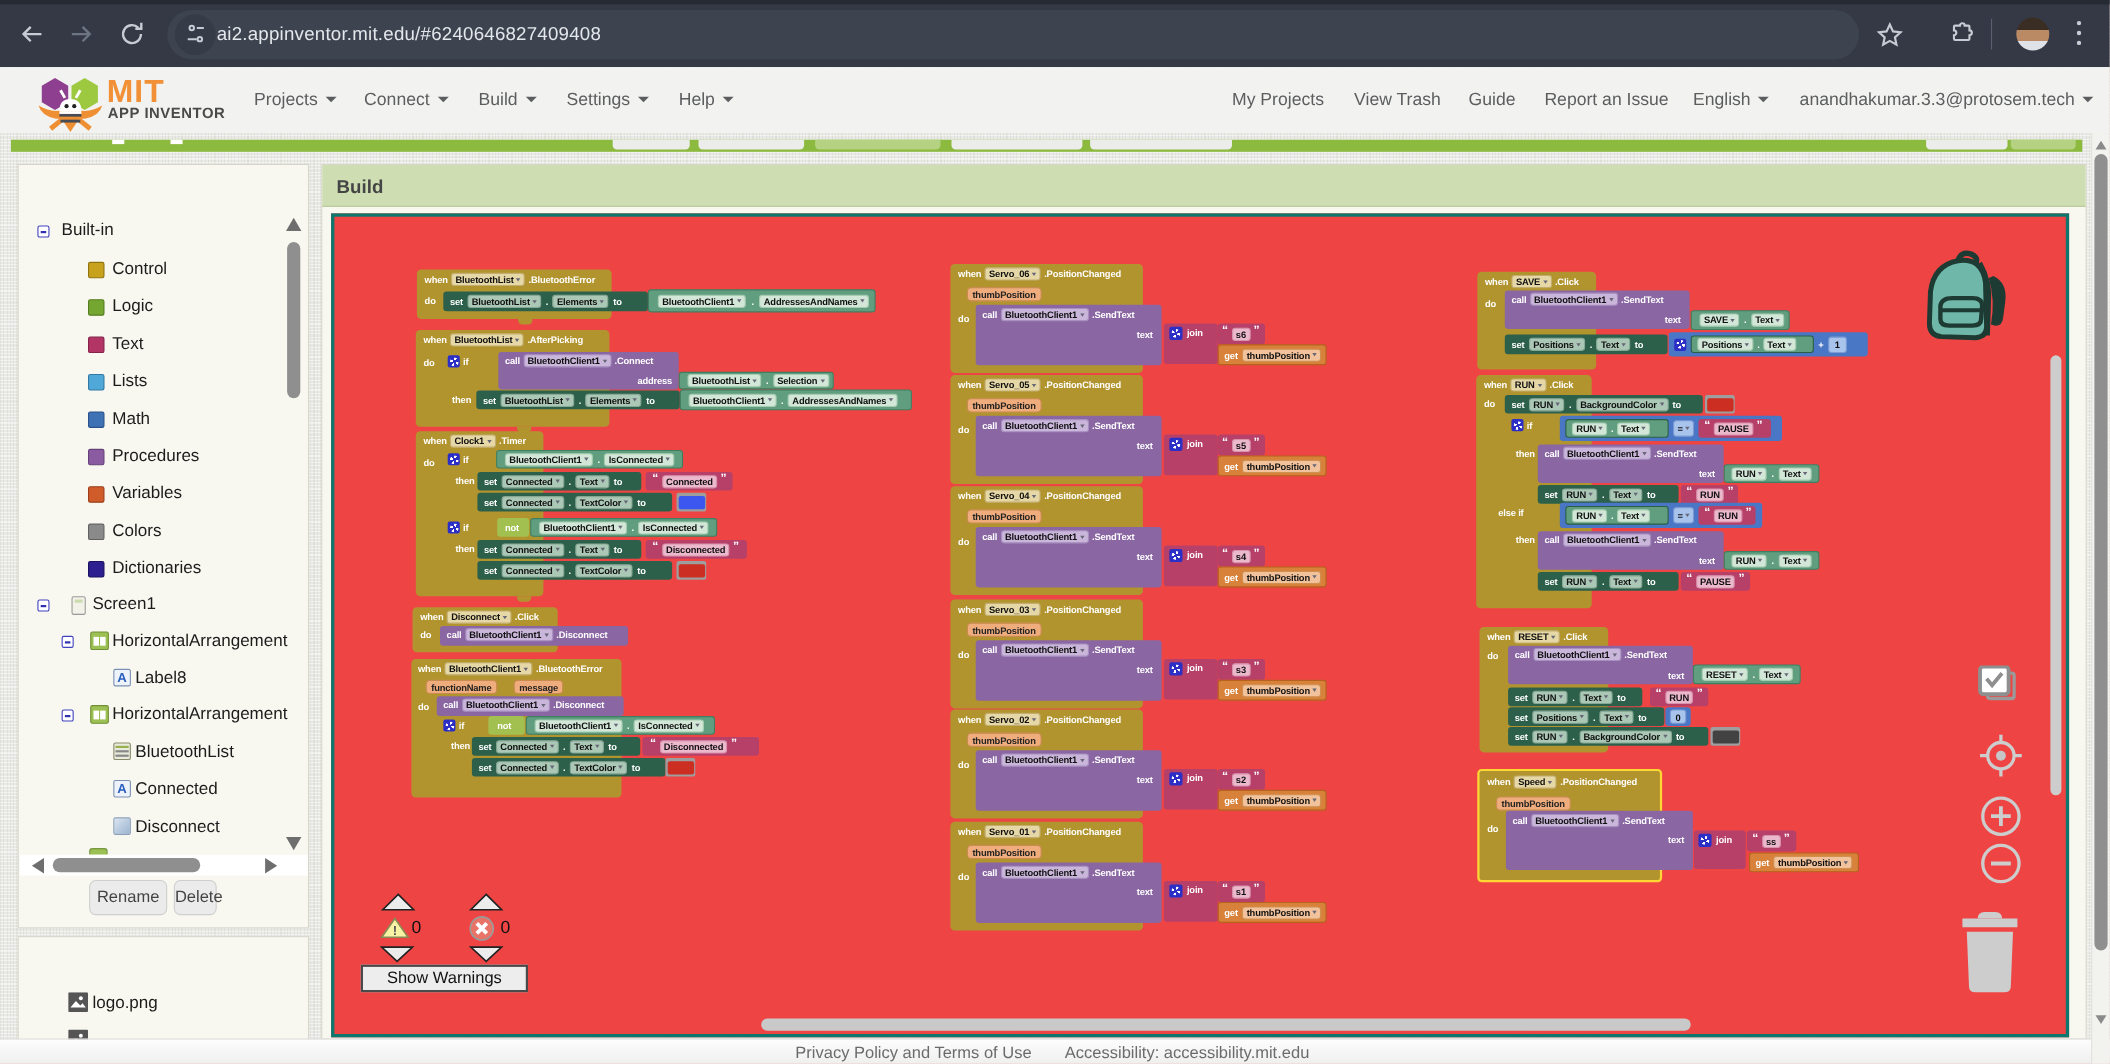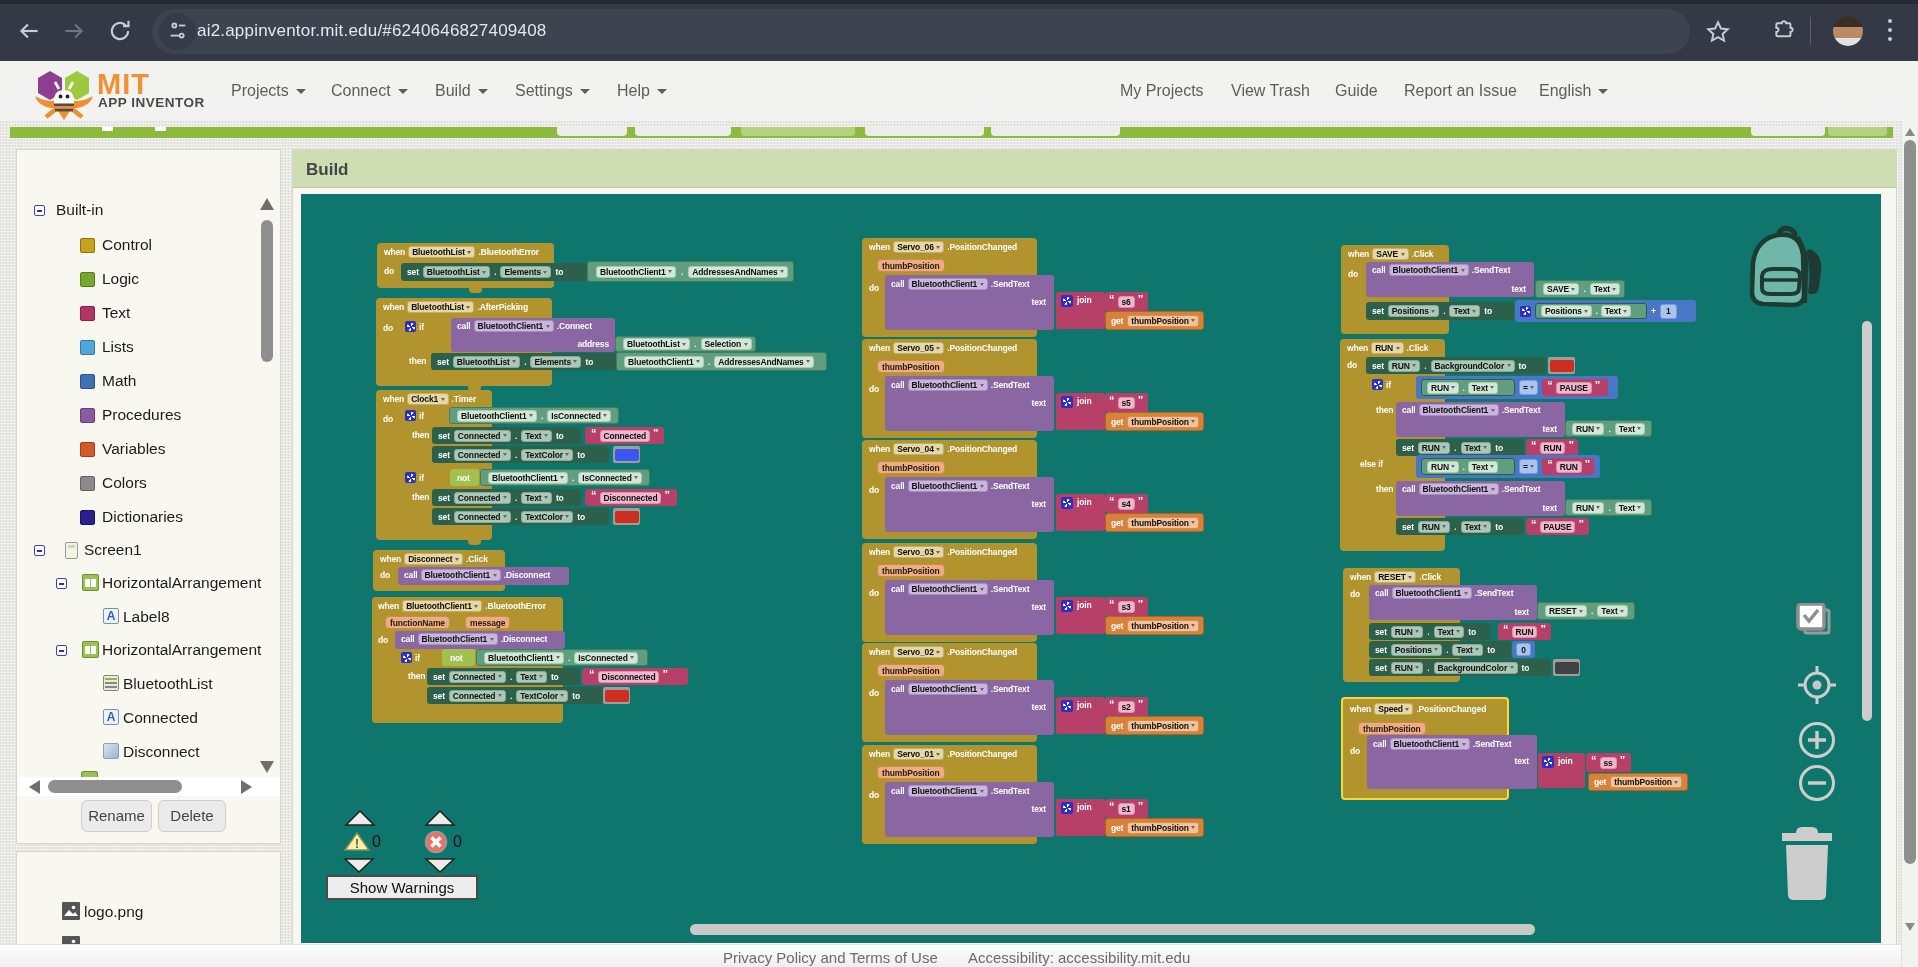--- a/index.html
+++ b/index.html
@@ -124,20 +124,21 @@
   <div class="menu" style="left:231px">Projects<span class="car"></span></div>
   <div class="menu" style="left:331px">Connect<span class="car"></span></div>
   <div class="menu" style="left:435px">Build<span class="car"></span></div>
   <div class="menu" style="left:515px">Settings<span class="car"></span></div>
   <div class="menu" style="left:617px">Help<span class="car"></span></div>
   <div class="menu" style="left:1120px">My Projects</div>
   <div class="menu" style="left:1231px">View Trash</div>
   <div class="menu" style="left:1335px">Guide</div>
   <div class="menu" style="left:1404px">Report an Issue</div>
   <div class="menu" style="left:1539px">English<span class="car"></span></div>
+  <div class="menu" style="left:1636px">anandhakumar.3.3@protosem.tech<span class="car"></span></div>
 </div>
 
 <div id="greenbar">
   <div class="abs" style="left:92px;top:0;width:11px;height:4px;background:#fff"></div>
   <div class="abs" style="left:145px;top:0;width:11px;height:4px;background:#fff"></div>
   <div class="gtab" style="left:547px;width:70px"></div>
   <div class="gtab" style="left:625px;width:96px"></div>
   <div class="gtab" style="left:731px;width:114px;background:#b5d182"></div>
   <div class="gtab" style="left:855px;width:119px"></div>
   <div class="gtab" style="left:981px;width:129px"></div>
@@ -199,42 +200,42 @@
 
   <div class="abs" style="left:243px;top:48px;width:0;height:0;border-left:7px solid transparent;border-right:7px solid transparent;border-bottom:12px solid #6e6e6e"></div>
   <div class="abs" style="left:244px;top:70px;width:12px;height:142px;border-radius:6px;background:#8f8f8f"></div>
   <div class="abs" style="left:243px;top:611px;width:0;height:0;border-left:7px solid transparent;border-right:7px solid transparent;border-top:12px solid #6e6e6e"></div>
 
   <div class="abs" style="left:1px;top:627px;width:262px;height:19px;background:#fff"></div>
   <div class="abs" style="left:12px;top:630px;width:0;height:0;border-top:7px solid transparent;border-bottom:7px solid transparent;border-right:11px solid #6e6e6e"></div>
   <div class="abs" style="left:31px;top:630px;width:134px;height:13px;border-radius:7px;background:#8f8f8f"></div>
   <div class="abs" style="left:224px;top:630px;width:0;height:0;border-top:7px solid transparent;border-bottom:7px solid transparent;border-left:11px solid #6e6e6e"></div>
   <div class="btn" style="left:64px;top:650px;width:71px;height:32px;line-height:30px">Rename</div>
-  <div class="btn" style="left:141px;top:650px;width:68px;height:32px;line-height:30px">Delete</div>
+  <div class="btn" style="left:141px;top:650px;width:39px;height:32px;line-height:30px">Delete</div>
 </div>
 
 <div class="panel" style="left:16px;top:851px;width:265px;height:95px;overflow:hidden">
   <svg style="position:absolute;left:45px;top:50px" width="18" height="18" viewBox="0 0 18 18">
       <rect x="0" y="0" width="18" height="18" rx="1" fill="#555"></rect>
       <circle cx="11.5" cy="5.5" r="1.8" fill="#fff"></circle>
       <path d="M2 14 L7 8 L11 12 L13 10 L16 14 Z" fill="#fff"></path>
     </svg>
   <div class="trow" style="left:67px;top:51px">logo.png</div>
   <svg style="position:absolute;left:45px;top:84px" width="18" height="18" viewBox="0 0 18 18">
       <rect x="0" y="0" width="18" height="18" rx="1" fill="#555"></rect>
       <circle cx="11.5" cy="5.5" r="1.8" fill="#fff"></circle>
       <path d="M2 14 L7 8 L11 12 L13 10 L16 14 Z" fill="#fff"></path>
     </svg>
 </div>
 
 <div class="panel" id="viewer" style="left:292px;top:149px;width:1605px;height:796px">
   <div class="phead">
       <span>Build</span>
     </div>
-  <div id="canvas" style="position:absolute;left:8px;top:44px;width:1580px;height:749px;background:#0f766e;border:1px solid #0f766e">
+  <div id="canvas" style="position:absolute;left:8px;top:44px;width:1580px;height:749px;background:#ef4444;border:3px solid #0f766e">
 
   <div class="clu" style="left:75px;top:48px">
     <div class="gold" style="left:0;top:0;width:177px;height:45px"></div>
     <div class="gold" style="left:92px;top:45px;width:13px;height:5px;border-radius:0 0 4px 4px"></div>
     <div class="brow" style="left:7px;top:3px">
           <span class="wt">when</span>
           <span class="chip tan">BluetoothList<span class="dc"></span></span>
           <span class="wt">.BluetoothError</span>
         </div>
     <div class="brow" style="left:7px;top:23px">

